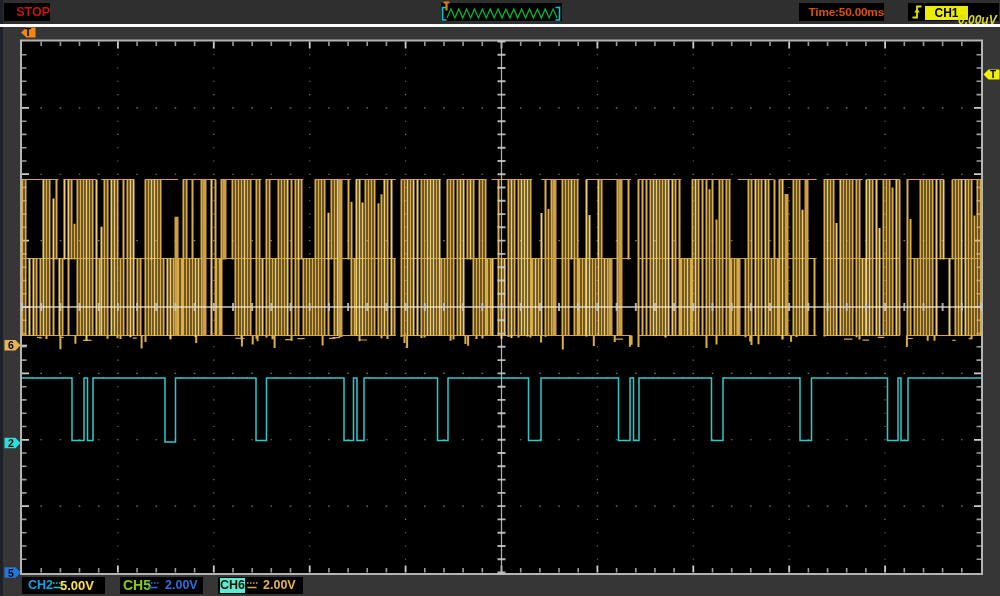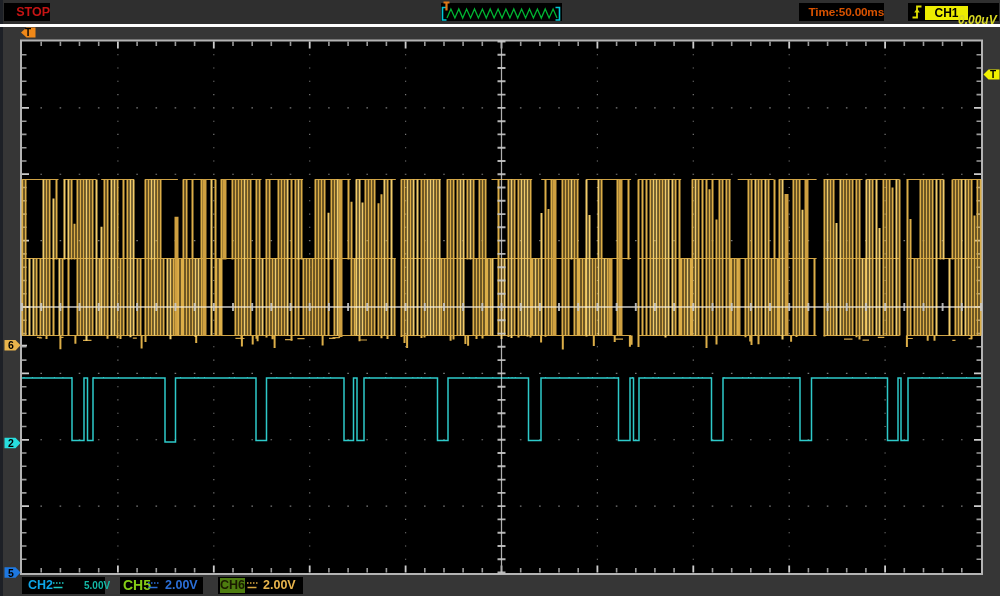--- a/index.html
+++ b/index.html
@@ -79,27 +79,27 @@
 
   <path d="M912.5 17.5h4.5V6.5h4.5M917 15v-5.5" stroke="#e0e000" stroke-width="1.8" fill="none"></path>
   <path d="M917 8.5l-2.8 4h5.6z" fill="#e0e000"></path>
 </svg>
 
 <div class="abs" style="left:22px;top:577px;width:83px;height:17px;background:#000;"></div>
 <div class="abs txt" style="left:28px;top:577px;color:#0ea5e9;font-size:12.5px;line-height:17px;">CH2</div>
 <svg class="abs" style="left:52px;top:577px;" width="12" height="17">
     <path d="M1 6h1.5M4 6h1.5M7 6h1.5M10 6h1.5M1.5 10.5h9" stroke="#1fc9c4" stroke-width="1.5" fill="none"></path>
   </svg>
-<div class="abs txt" style="left:84px;top:577px;color:#14b8a6;font-size:10px;line-height:17px;">5.00V</div>
+<div class="abs txt" style="left:60px;top:577px;color:#fde047;font-size:13px;line-height:17px;">5.00V</div>
 <div class="abs" style="left:120px;top:577px;width:83px;height:17px;background:#000;"></div>
 <div class="abs txt" style="left:123px;top:577px;color:#84cc16;font-size:14px;line-height:17px;">CH5</div>
 <svg class="abs" style="left:147px;top:577px;" width="12" height="17">
     <path d="M1 6h1.5M4 6h1.5M7 6h1.5M10 6h1.5M1.5 10.5h9" stroke="#2b6fd8" stroke-width="1.5" fill="none"></path>
   </svg>
 <div class="abs txt" style="left:165px;top:577px;color:#2b6fd8;font-size:12.5px;line-height:17px;">2.00V</div>
 <div class="abs" style="left:218px;top:577px;width:85px;height:17px;background:#000;"></div>
-<div class="abs" style="left:220px;top:578px;width:25px;height:15px;background:#4d7c0f;">
+<div class="abs" style="left:220px;top:578px;width:25px;height:15px;background:#5eead4;">
     <div class="txt" style="color:#1a1a00;font-size:12.5px;line-height:15px;text-align:center;">CH6</div>
   </div>
 <svg class="abs" style="left:246px;top:577px;" width="12" height="17">
     <path d="M1 6h1.5M4 6h1.5M7 6h1.5M10 6h1.5M1.5 10.5h9" stroke="#d8a840" stroke-width="1.5" fill="none"></path>
   </svg>
 <div class="abs txt" style="left:263px;top:577px;color:#e8b44c;font-size:12.5px;line-height:17px;">2.00V</div>
 
 </body></html>

